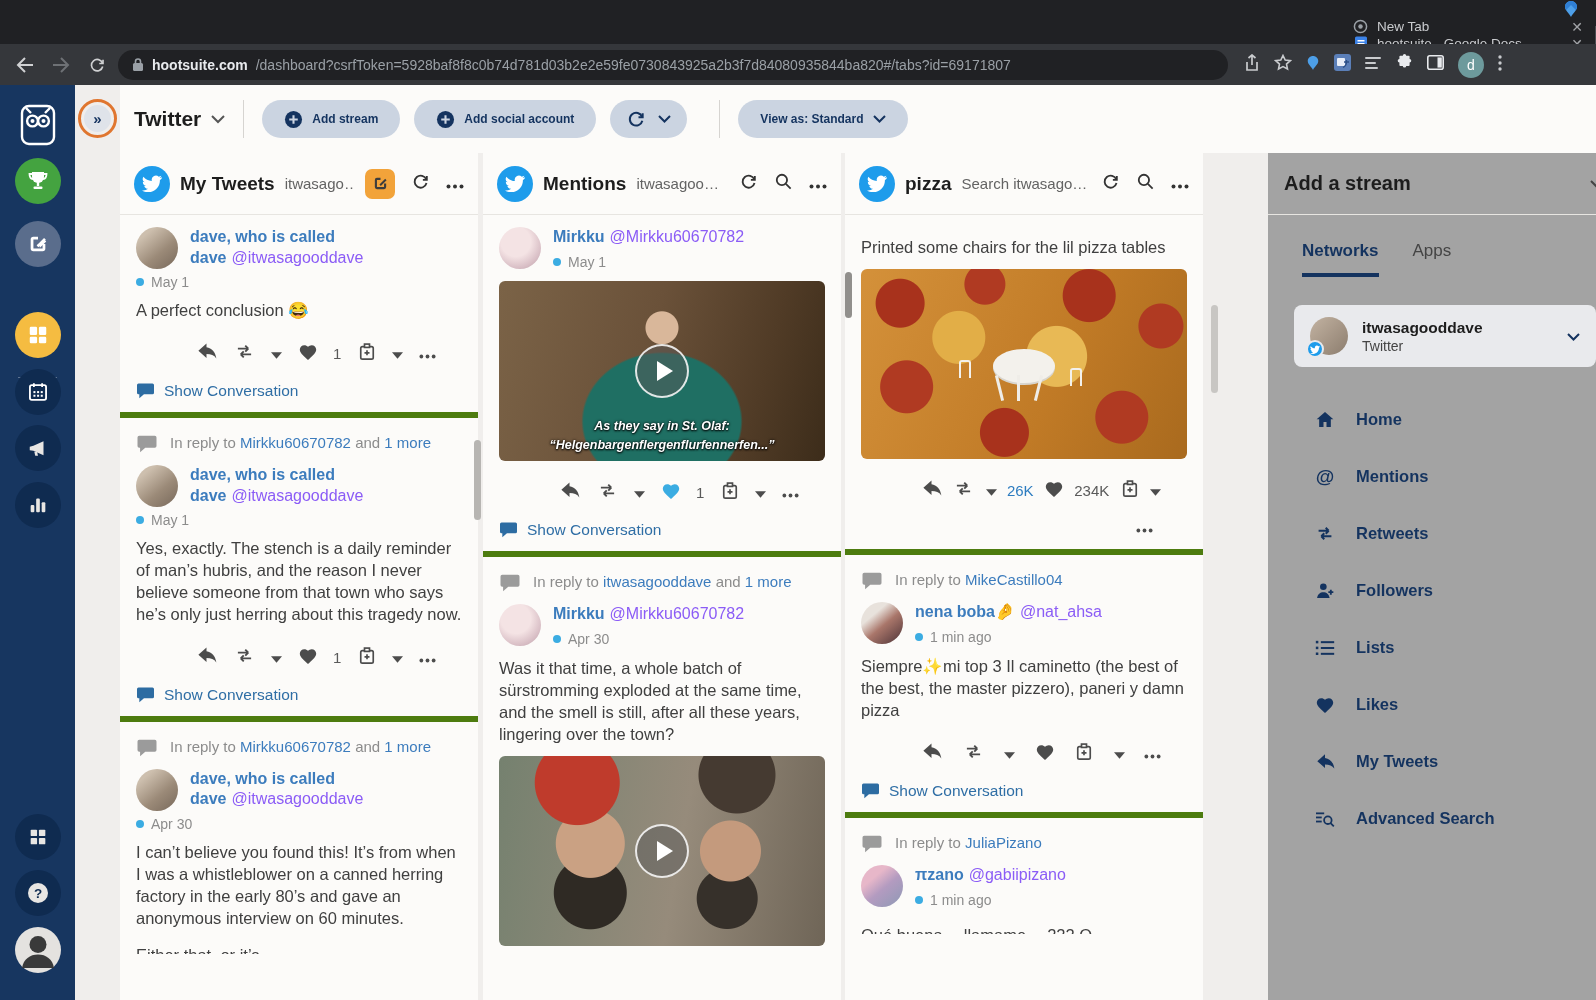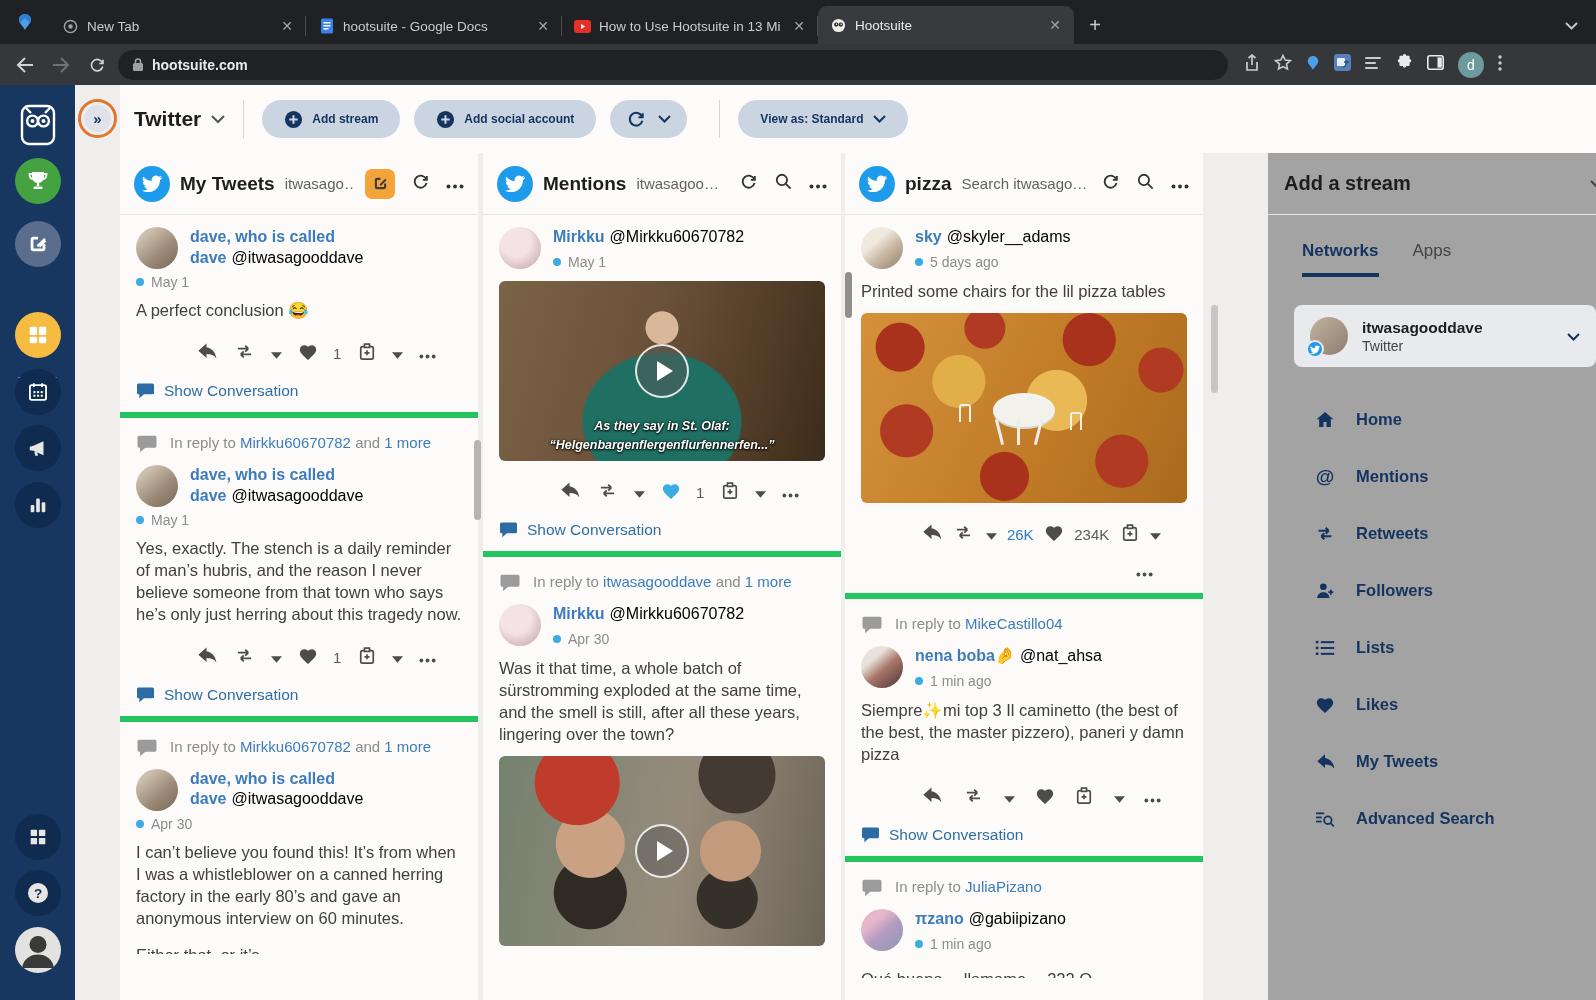--- a/index.html
+++ b/index.html
@@ -2,21 +2,21 @@
 <html><head>
 <meta charset="utf-8">
 <style>
   * { margin:0; padding:0; box-sizing:border-box; }
   html,body { width:1596px; height:1000px; overflow:hidden; background:#f2f0ed;
     font-family:"Liberation Sans", sans-serif; }
   .screen { position:relative; width:1596px; height:1000px; }
 
   
   .tabstrip { position:absolute; left:0; top:0; width:100%; height:44px; background:#202124;
-    display:flex; align-items:flex-end; }
+    display:flex; align-items:flex-end;flex-direction:column; }
   .pinned { width:50px; height:44px; display:flex; align-items:center; justify-content:center; }
   .tab { position:relative; width:256px; height:36px; display:flex; align-items:center; gap:8px;
     padding:0 10px 0 12px; color:#c9cbce; font-size:13.5px; }
   .tab .ttl { flex:1; white-space:nowrap; overflow:hidden; }
   .tab .x { color:#a2a4a8; font-size:14px; width:18px; text-align:center; cursor:pointer; }
   .tab:not(.active)::after { content:""; position:absolute; right:0; top:8px; height:20px; width:1px; background:#4a4c50; }
   .tab.active { background:#383a3e; border-radius:9px 9px 0 0; color:#e8eaed; height:38px; }
   .newtab { width:30px; height:30px; margin:0 0 4px 6px; color:#c9cbce; font-size:20px;
     display:flex; align-items:center; justify-content:center; }
   .strip-chevron { margin-left:auto; margin-bottom:10px; margin-right:18px; color:#c9cbce; }
@@ -65,28 +65,28 @@
   .tw-circle { width:36px; height:36px; border-radius:50%; background:#1e9ceb; flex:0 0 36px;
     display:flex; align-items:center; justify-content:center; }
   .col-title { font-size:19px; font-weight:bold; color:#1d1d1d; white-space:nowrap; }
   .col-sub { font-size:15px; color:#636363; flex:1; white-space:nowrap; overflow:hidden; }
   .head-icons { display:flex; align-items:center; gap:16px; }
   .compose-btn { width:30px; height:30px; border-radius:7px; background:#f2a33a; border:none;
     display:flex; align-items:center; justify-content:center; cursor:pointer; }
 
   
   .tweet { padding:12px 16px 12px; background:#fcfbf9; }
-  .tweet.gap { border-top:6px solid #22c55e; }
+  .tweet.gap { border-top:6px solid #4d7c0f; }
   .reply-head { display:flex; align-items:flex-start; gap:12px; color:#8c8c8c; font-size:15px; margin:4px 0 12px; }
   .reply-head .lnk { color:#3c7cbd; }
   .t-head { display:flex; }
   .pfp { width:42px; height:42px; border-radius:50%; flex:0 0 42px; }
   .names { margin-left:12px; font-size:16px; line-height:1.3; }
   .nm { color:#3c7cbd; font-weight:bold; }
-  .hd { color:#000000; margin-left:5px; font-weight:normal; }
+  .hd { color:#8b5cf6; margin-left:5px; font-weight:normal; }
   .time-row { display:flex; align-items:center; gap:7px; color:#8c8c8c; font-size:14px; margin-top:5px; }
   .bluedot { width:8px; height:8px; border-radius:50%; background:#3bace2; flex:0 0 8px; }
   .t-text { font-size:16.5px; color:#404040; line-height:1.33; margin-top:10px; }
   .t-clip { font-size:16.5px; color:#404040; line-height:1.33; margin-top:16px; height:9px; overflow:hidden; }
   .actions { display:flex; align-items:center; justify-content:space-between;
     padding:0 26px 0 60px; margin-top:20px; }
   .actions .cnt { font-size:15px; color:#5a5a5a; }
   .actions .cnt.blue { color:#2d7cc0; }
   .dots-row { display:flex; justify-content:flex-end; padding-right:34px; margin-top:16px; }
   .show-conv { display:flex; align-items:center; gap:9px; color:#2f6ea5; font-size:15.5px; margin-top:16px; cursor:pointer; }
@@ -240,20 +240,21 @@
           <path d="M20 5v5h-5" stroke="#d0d1d3" stroke-width="2.2" fill="none"></path>
           <path d="M19.3 9.5A7.6 7.6 0 1 0 19.6 14" stroke="#d0d1d3" stroke-width="2.2" fill="none"></path>
         </svg>
       </span>
     <div class="urlpill">
       <svg width="12" height="15" viewBox="0 0 12 15">
           <rect x="1" y="6" width="10" height="8" rx="1.5" fill="#9aa0a6"></rect>
           <path d="M3.5 6V4.5a2.5 2.5 0 0 1 5 0V6" stroke="#9aa0a6" stroke-width="1.6" fill="none"></path>
         </svg>
       <span class="host">hootsuite.com</span>
+        <span class="rest">/dashboard?csrfToken=5928baf8f8c0b74d781d03b2e2e59fe0730843925a2b3f7d84080935844ba820#/tabs?id=69171807</span>
     </div>
     <div class="baricons">
       <span><svg width="16" height="18" viewBox="0 0 16 18">
             <path d="M8 1v10M4.5 4L8 1l3.5 3" stroke="#c9cbce" stroke-width="1.7" fill="none"></path>
             <path d="M3 8v8h10V8" stroke="#c9cbce" stroke-width="1.7" fill="none"></path>
           </svg></span>
       <span><svg width="18" height="17" viewBox="0 0 18 17">
             <path d="M9 1.5l2.2 4.6 5 .6-3.7 3.4 1 4.9L9 12.6 4.5 15l1-4.9L1.8 6.7l5-.6z" fill="none" stroke="#c9cbce" stroke-width="1.6"></path>
           </svg></span>
       <span><svg width="14" height="16" viewBox="0 0 16 18">
@@ -701,30 +702,20 @@
               </svg></span>
           <span><svg width="18" height="5" viewBox="0 0 18 5">
                 <circle cx="2.5" cy="2.5" r="2" fill="#333"></circle>
                 <circle cx="9" cy="2.5" r="2" fill="#333"></circle>
                 <circle cx="15.5" cy="2.5" r="2" fill="#333"></circle>
               </svg></span>
         </span>
       </div>
 
       <article class="tweet">
-        <div class="t-head">
-          <div class="pfp avC"></div>
-          <div class="names">
-            <span class="nm">sky</span><span class="hd">@skyler__adams</span>
-            <div class="time-row">
-                <span class="bluedot"></span>
-                <span>5 days ago</span>
-              </div>
-          </div>
-        </div>
         <p class="t-text">Printed some chairs for the lil pizza tables</p>
         <div class="media m-pizza">
           <div class="table-top"></div>
           <div class="table-leg" style="left:48%"></div>
           <div class="table-leg" style="left:54%; transform:rotate(14deg)"></div>
           <div class="table-leg" style="left:42%; transform:rotate(-14deg)"></div>
           <div class="chair" style="left:30%"></div>
           <div class="chair" style="left:64%; top:52%"></div>
         </div>
         <div class="actions">

